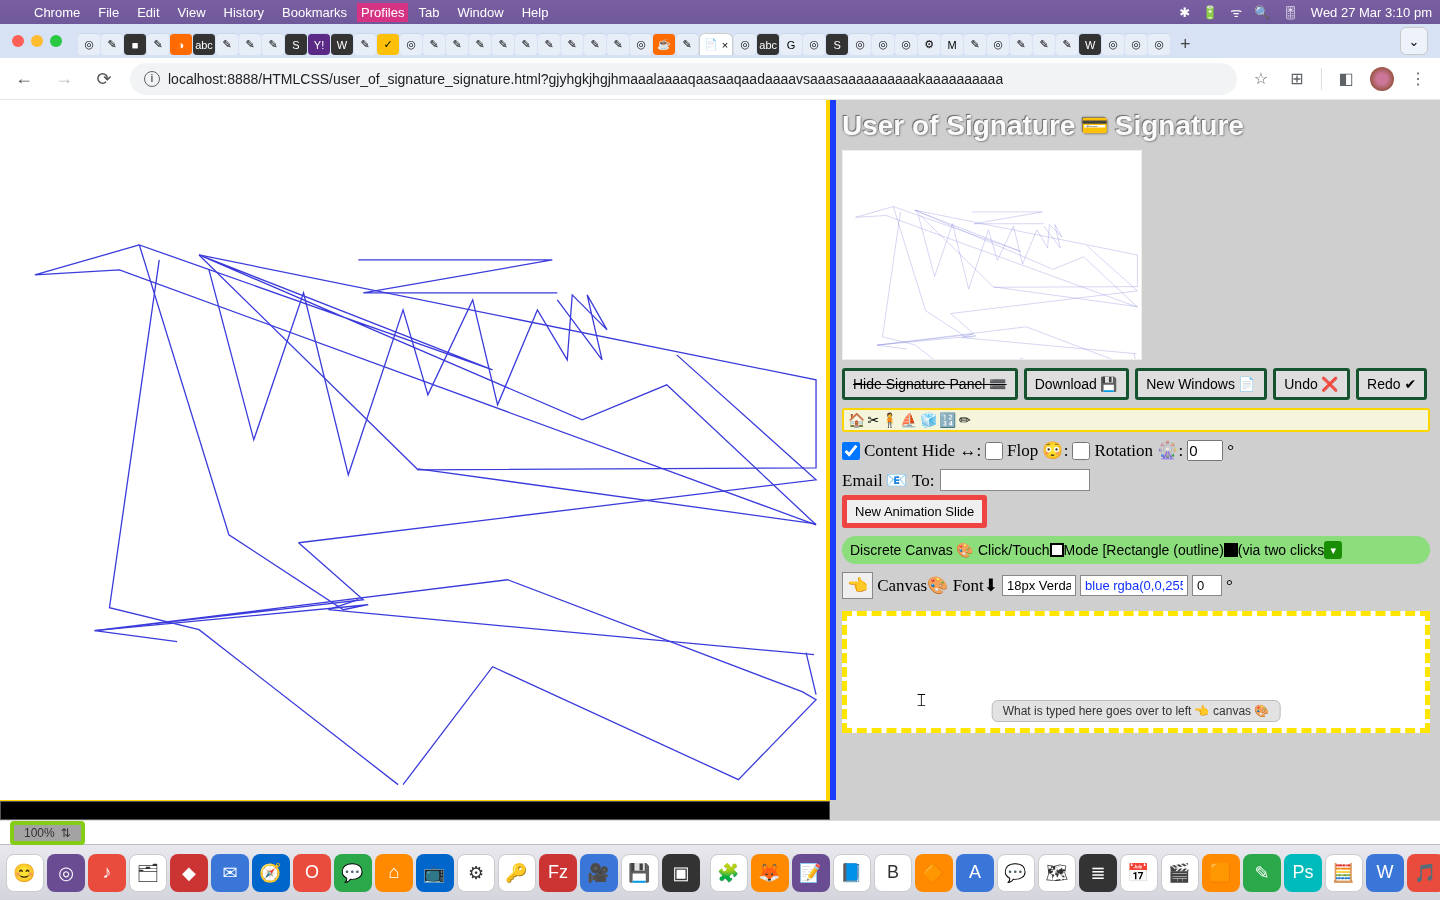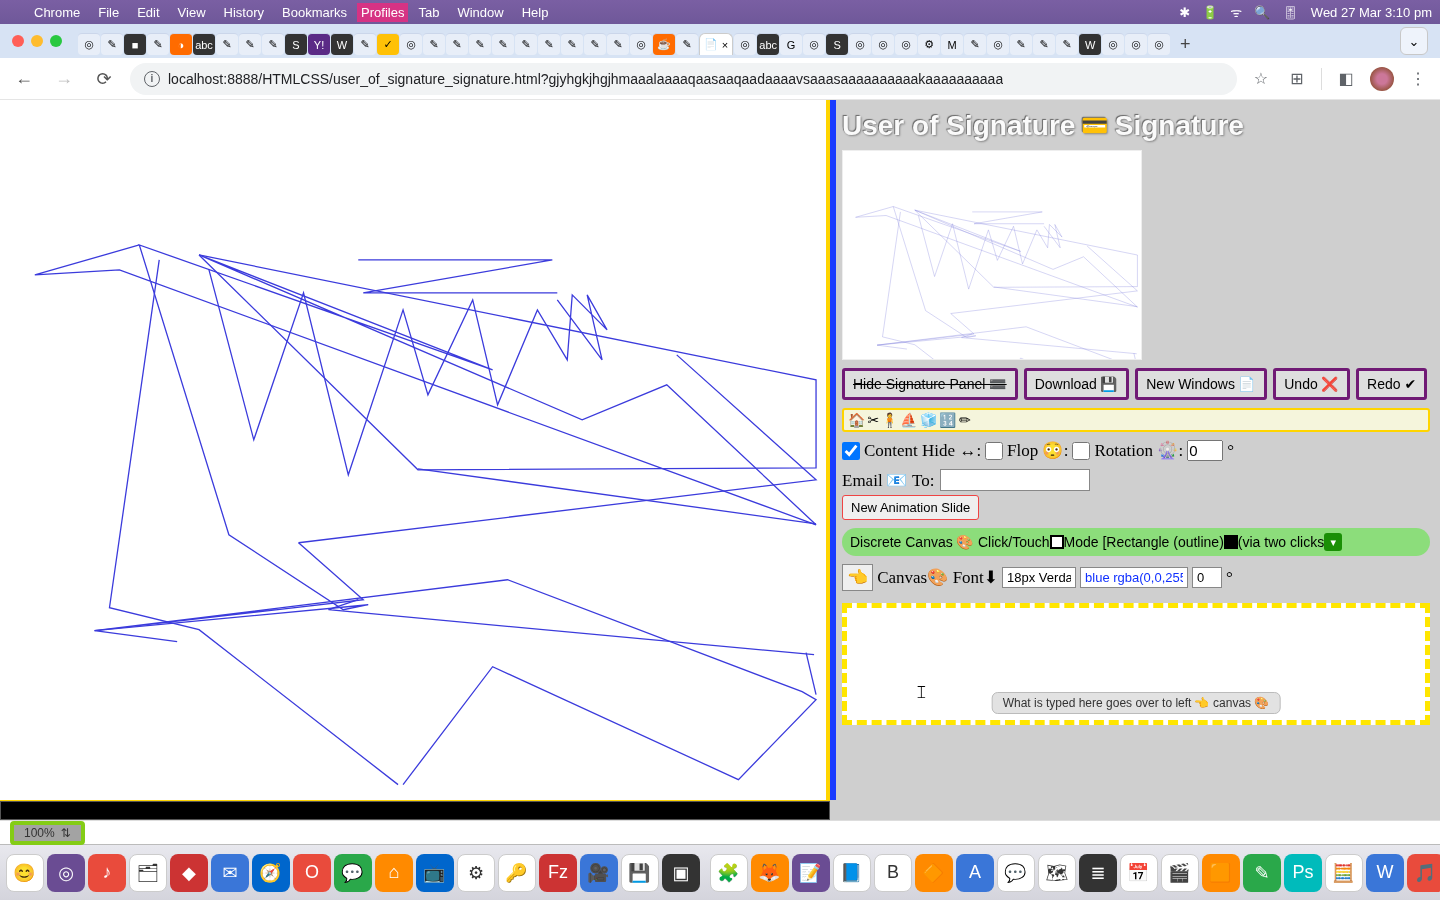--- a/index.html
+++ b/index.html
@@ -49,31 +49,31 @@
 
 .right-pane { flex:1; background:#cfcfcf; padding:8px 10px 12px 12px; display:flex; flex-direction:column; gap:8px; overflow:hidden;}
 .panel-title { font-size:28px; font-weight:bold; color:#fafafa; text-shadow: 1px 1px 2px #888, -1px -1px 1px #666; display:flex; align-items:center; gap:6px; margin-top:2px;}
 .card-emoji{font-size:22px;}
 
 .thumb-wrap{background:#fff;width:300px;height:210px;position:relative;border:1px solid #eee;}
 .thumb-wrap svg{width:100%;height:100%;}
 .dropzone-btn{position:absolute;left:6px;bottom:6px;background:#f0f0f0;border:1px solid #555;padding:4px 8px;font-size:13px;border-radius:3px;}
 
 .btn-row{display:flex;gap:6px;flex-wrap:wrap;}
-.gbtn{background:#dedede;border:3px solid #701a75;padding:5px 8px;font-size:14px;border-radius:3px;display:inline-flex;align-items:center;gap:4px;}
+.gbtn{background:#dedede;border:3px solid #14532d;padding:5px 8px;font-size:14px;border-radius:3px;display:inline-flex;align-items:center;gap:4px;}
 .gbtn.struck{text-decoration:line-through;}
 .tool-strip{display:inline-flex;gap:2px;background:#f5f5dc;border:2px solid #ffd500;padding:2px 4px;font-size:14px;border-radius:3px;}
 
 .chk-row{display:flex;align-items:center;gap:4px;font-size:17px;font-family:Georgia,serif;}
 .chk-row input[type=checkbox]{width:18px;height:18px;}
 .chk-row input.deg{width:36px;font-size:15px;}
 
 .email-row{display:flex;align-items:center;gap:6px;font-size:17px;font-family:Georgia,serif;}
 .email-row input[type=text]{width:150px;height:22px;border:1px solid #888;}
-.slide-btn{background:#efefef;border:1px solid #ef4444;padding:4px 8px;border-radius:3px;font-size:13px;}
+.slide-btn{background:#efefef;border:5px solid #ef4444;padding:4px 8px;border-radius:3px;font-size:13px;}
 
 .mode-pill{background:#8cdd7b;border-radius:14px;padding:5px 8px;font-size:14px;display:flex;align-items:center;font-family:Arial;}
 .mode-pill .sq{width:14px;height:14px;border:2px solid #000;display:inline-block;background:#fff;}
 .mode-pill .dd{width:18px;height:18px;background:#1a8f06;color:#fff;display:inline-flex;align-items:center;justify-content:center;border-radius:3px;font-size:11px;}
 
 .font-row{display:flex;align-items:center;gap:4px;font-size:17px;font-family:Georgia,serif;}
 .font-row .box{border:1px solid #888;background:#efefef;padding:2px 4px;}
 .font-row input[type=text]{border:1px solid #888;font-size:13px;padding:2px 4px;}
 .font-row input.c1{width:74px;}
 .font-row input.c2{width:108px;color:#1030ff;}

